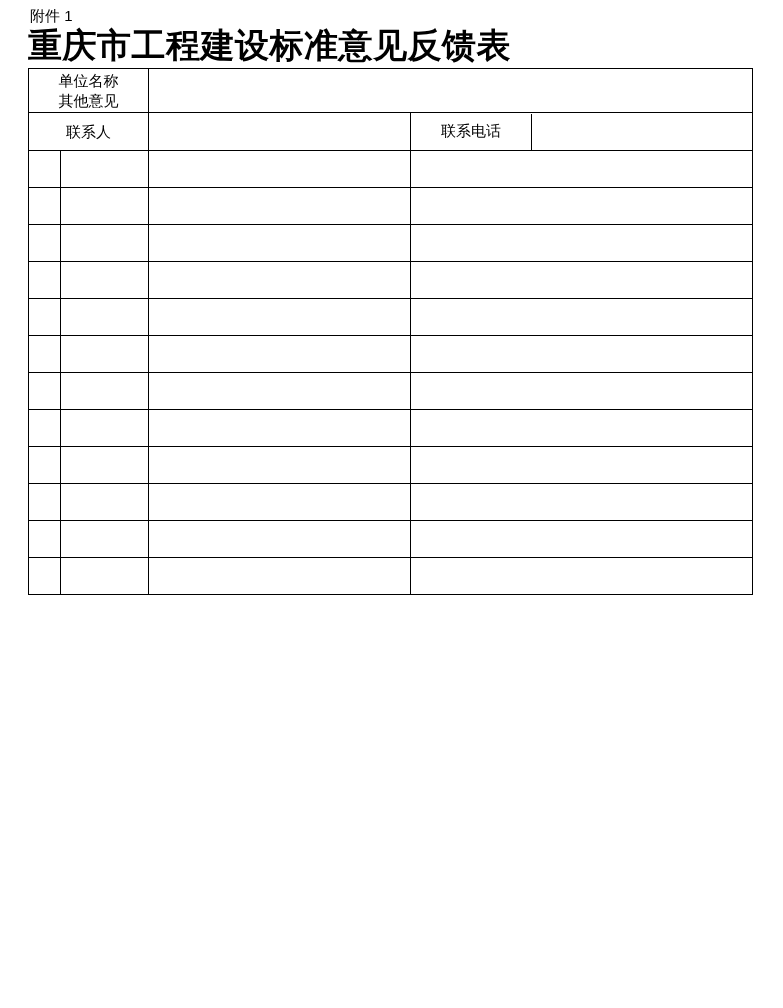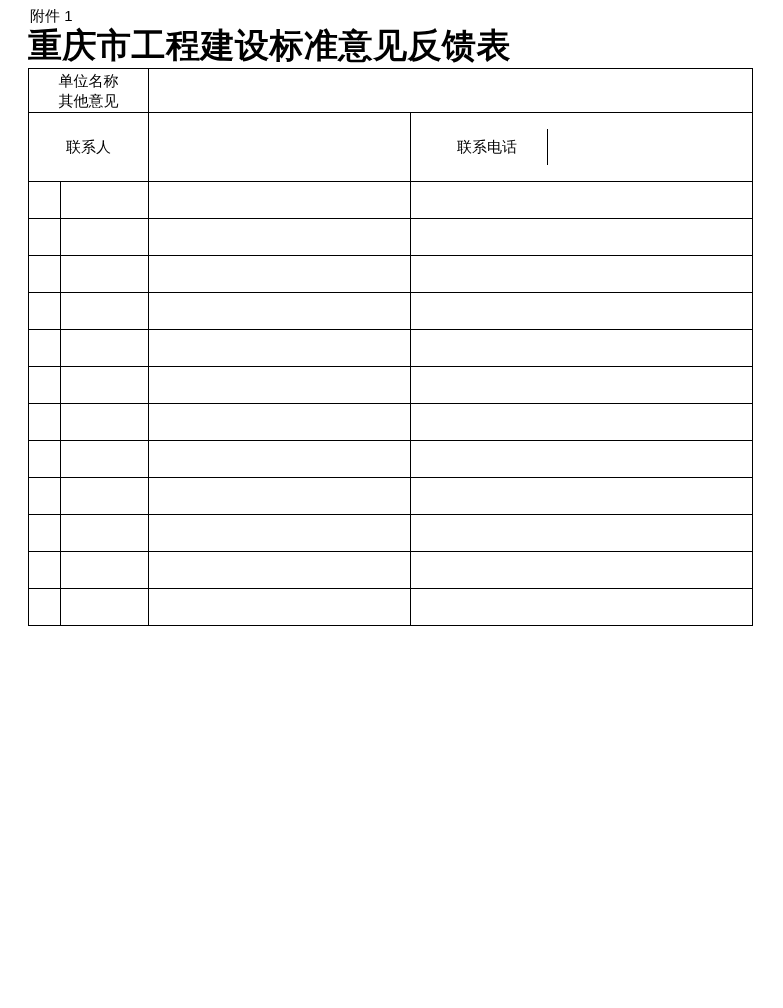--- a/index.html
+++ b/index.html
@@ -121,21 +121,21 @@
         <td colspan="2" class="lbl two-line">
           <div>单位名称</div>
           <div>其他意见</div>
         </td>
         <td colspan="2" class="blank-cell"></td>
       </tr>
 
       <tr class="row-label">
         <td colspan="2" class="lbl">联系人</td>
         <td class="blank-cell"></td>
-        <td class="blank-cell" style="padding:16px;">
+        <td class="blank-cell" style="padding:0;">
           <table style="width:100%;border-collapse:collapse;table-layout:fixed;">
             <tbody>
                 <tr>
               <td style="border:0;border-right:1px solid #000;width:120px;height:36px;font-size:15px;text-align:center;">联系电话</td>
               <td style="border:0;"></td>
             </tr>
           </tbody>
             </table>
         </td>
       </tr>

